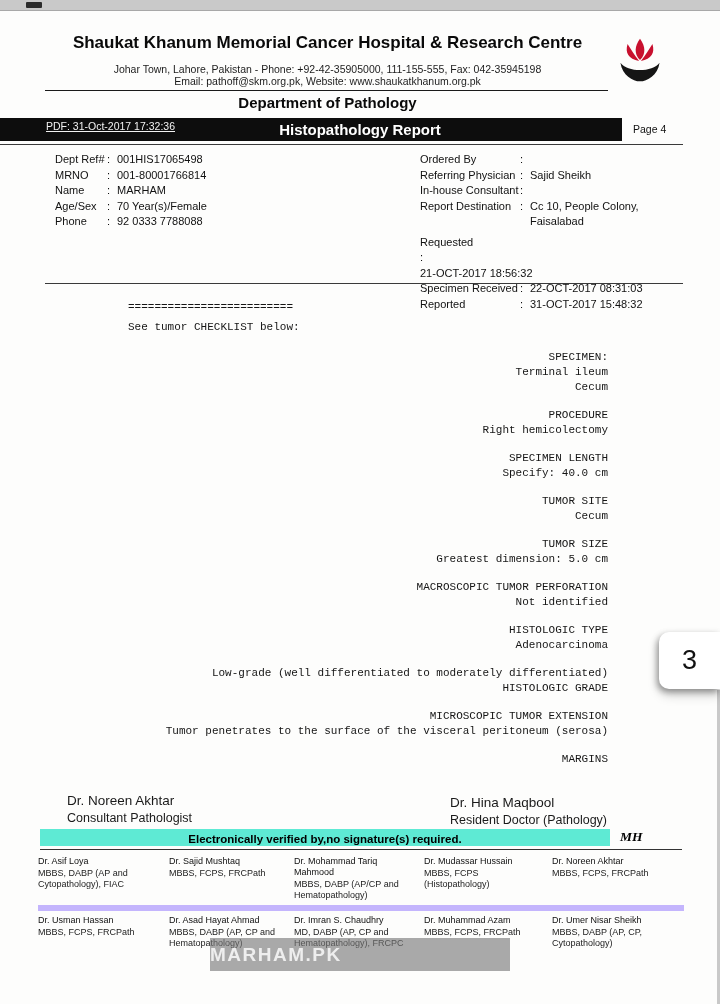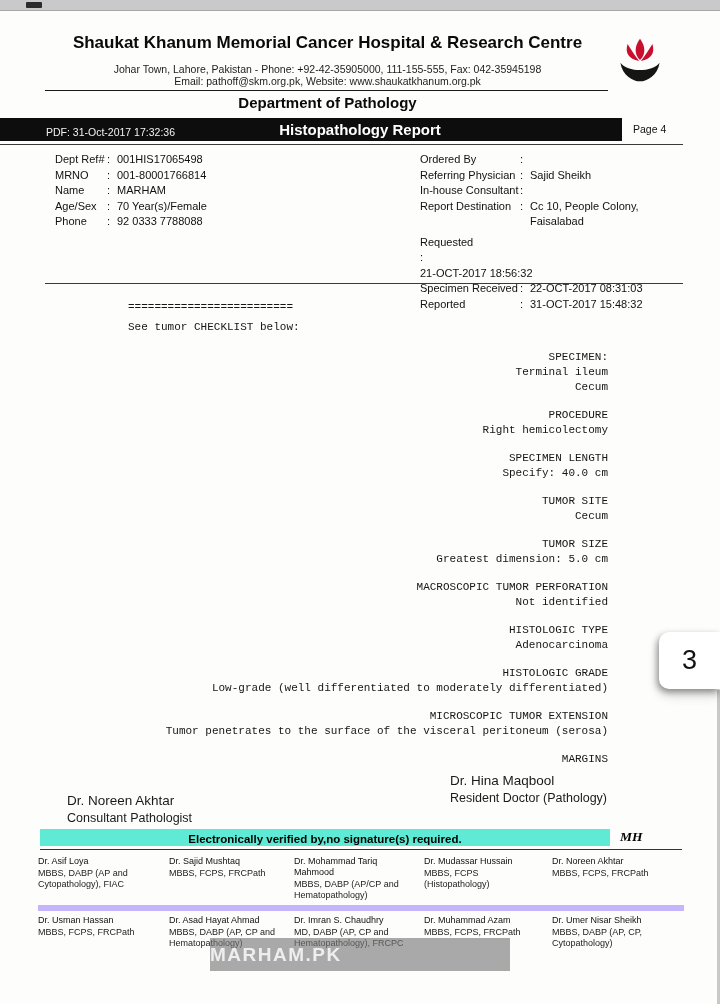--- a/index.html
+++ b/index.html
@@ -21,21 +21,21 @@
   .header { top:33px; left:45px; width:565px; text-align:center; }
   .h-name { font-size:17px; font-weight:bold; color:#0a0a0a; margin-bottom:10px; }
   .h-addr { font-size:10.5px; color:#1c1c1c; margin-bottom:0; }
   .h-email { font-size:10.5px; color:#1c1c1c; }
   .logo { top:36px; left:612px; width:56px; height:48px; }
   .header-rule { top:90px; left:45px; width:563px; border-top:1.5px solid #1a1a1a; }
   .dept { top:94px; left:45px; width:565px; text-align:center; font-size:15px; font-weight:bold; color:#0a0a0a; }
 
   
   .black-bar { top:118px; left:0; width:622px; height:23px; background:#0d0d0d; }
-  .pdf-ts { position:absolute; left:46px; top:8px; font-size:10.5px; color:#f2f2f2; }
+  .pdf-ts { position:absolute; left:46px; top:2px; font-size:10.5px; color:#f2f2f2;text-decoration:underline; }
   .bar-title { position:absolute; left:360px; top:3px; transform:translateX(-50%); font-size:15px; font-weight:bold; color:#ffffff; }
   .page-label { top:123px; left:633px; font-size:10.5px; color:#111; }
 
   
   .rule-a { top:144px; left:0; width:683px; border-top:1px solid #3a3a3a; }
   .rule-b { top:283px; left:45px; width:638px; border-top:1px solid #3a3a3a; }
   .patient-left { top:152px; left:55px; width:300px; }
   .patient-right { top:152px; left:420px; width:263px; }
   .prow { display:flex; font-size:11px; line-height:15.5px; }
   .plabel { width:52px; flex:none; }
@@ -48,21 +48,21 @@
   .report-body { top:300px; left:128px; width:480px; }
   .mono { font-family:"Liberation Mono","DejaVu Sans Mono",monospace; font-size:11px; line-height:15px; color:#151515; }
   .divider { margin-bottom:5px; letter-spacing:0; }
   .intro { margin-bottom:15px; }
   .section { margin-bottom:13px;text-align:right; }
   .item { padding-left:27px; }
 
   
   .sig { }
   .sig-left { top:793px; left:67px; }
-  .sig-right { top:773px; left:450px; }
+  .sig-right { top:795px; left:450px; }
   .sig-name { font-size:13.5px; color:#1a1a1a; margin-bottom:3px; }
   .sig-title { font-size:12.5px; color:#1a1a1a; }
 
   
   .verify-bar { top:829px; left:40px; width:570px; height:17px; background:#5eead4; text-align:center; }
   .verify-bar span { font-size:11.5px; font-weight:bold; line-height:17px; color:#000; }
   .verify-initials { top:829px; left:620px; font-size:13.5px; font-weight:bold; font-style:italic; font-family:"Liberation Serif",serif; color:#000; }
 
   
   .footer-rule { top:849px; left:40px; width:642px; border-top:1px solid #333; }
@@ -213,22 +213,22 @@
   </div>
   <div class="section">
     <div class="mono heading">MACROSCOPIC TUMOR PERFORATION</div>
     <div class="mono item">Not identified</div>
   </div>
   <div class="section">
     <div class="mono heading">HISTOLOGIC TYPE</div>
     <div class="mono item">Adenocarcinoma</div>
   </div>
   <div class="section">
+    <div class="mono item">Low-grade (well differentiated to moderately differentiated)</div>
     <div class="mono heading">HISTOLOGIC GRADE</div>
-    <div class="mono item">Low-grade (well differentiated to moderately differentiated)</div>
   </div>
   <div class="section">
     <div class="mono heading">MICROSCOPIC TUMOR EXTENSION</div>
     <div class="mono item">Tumor penetrates to the surface of the visceral peritoneum (serosa)</div>
   </div>
   <div class="section">
     <div class="mono heading">MARGINS</div>
   </div>
 </div>
 

